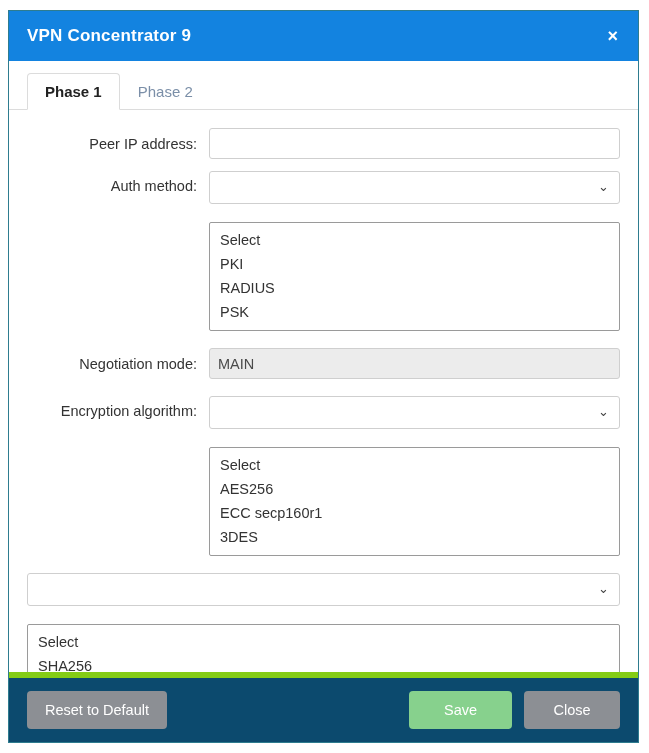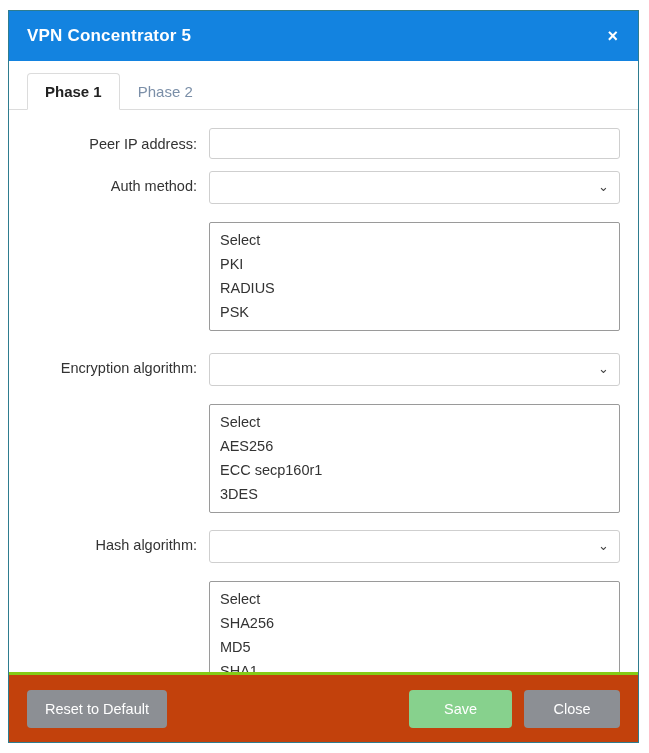--- a/index.html
+++ b/index.html
@@ -167,22 +167,22 @@
     cursor: pointer;
     line-height: 1.45;
   }
 
   .spacer-sm { height: 5px; }
 
   
   .footer {
     flex: 0 0 auto;
     height: 70px;
-    border-top: 3px solid #84cc16;
-    background: #c2410c;
+    border-top: 6px solid #84cc16;
+    background: #0c4a6e;
     display: flex;
     align-items: center;
     padding: 0 18px;
     box-sizing: border-box;
   }
   .btn {
     border: none;
     border-radius: 4px;
     font-size: 14.5px;
     font-family: "Liberation Sans", sans-serif;
@@ -208,21 +208,21 @@
     display: flex;
     align-items: center;
   }
 </style>
 </head>
 <body>
 
 <div class="dialog">
 
   <div class="titlebar">
-    <span class="title-text">VPN Concentrator 5</span>
+    <span class="title-text">VPN Concentrator 9</span>
     <span class="close-x">×</span>
   </div>
 
   <div class="tabs">
     <div class="tab active">Phase 1</div>
     <div class="tab">Phase 2</div>
   </div>
 
   <div class="body">
 
@@ -244,20 +244,26 @@
           <div class="option">Select</div>
           <div class="option">PKI</div>
           <div class="option">RADIUS</div>
           <div class="option">PSK</div>
         </div>
       </div>
     </div>
 
     <div class="spacer-sm"></div>
 
+    <div class="row">
+      <div class="label">Negotiation mode:</div>
+      <div class="field">
+        <input class="text-input" type="text" readonly="" value="MAIN" style="">
+      </div>
+    </div>
 
     <div class="spacer-sm"></div>
 
     <div class="row top">
       <div class="label" style="padding-top:7px;">Encryption algorithm:</div>
       <div class="field">
         <div class="select-box">
           <span class="select-value"></span>
           <span class="chev">⌄</span>
         </div>
@@ -266,21 +272,20 @@
           <div class="option">AES256</div>
           <div class="option">ECC secp160r1</div>
           <div class="option">3DES</div>
         </div>
       </div>
     </div>
 
     <div class="spacer-sm"></div>
 
     <div class="row top">
-      <div class="label" style="padding-top:7px;">Hash algorithm:</div>
       <div class="field">
         <div class="select-box">
           <span class="select-value"></span>
           <span class="chev">⌄</span>
         </div>
         <div class="option-list">
           <div class="option">Select</div>
           <div class="option">SHA256</div>
           <div class="option">MD5</div>
           <div class="option">SHA1</div>

